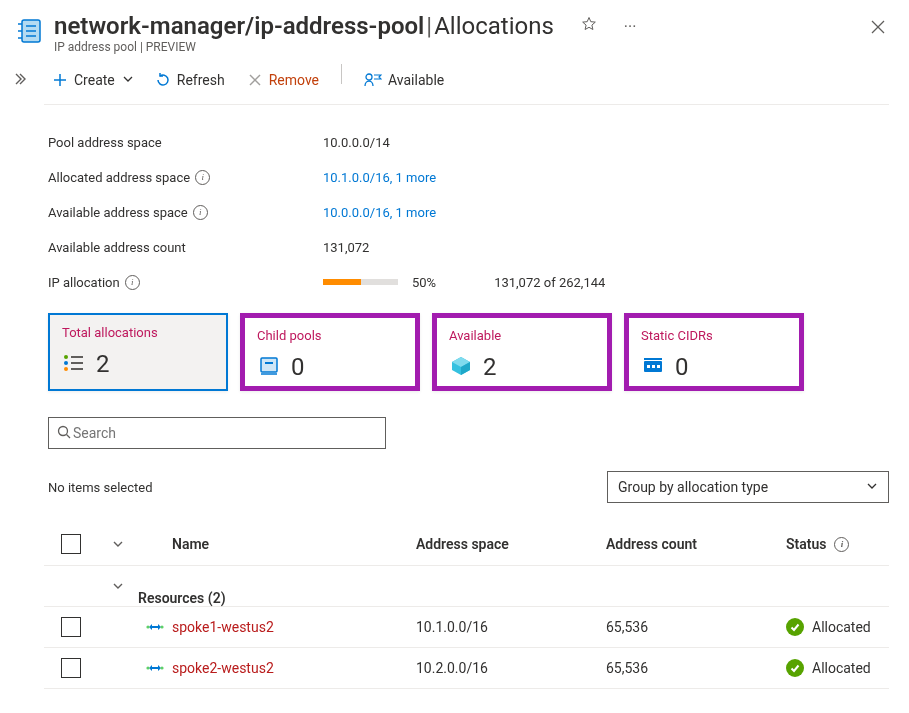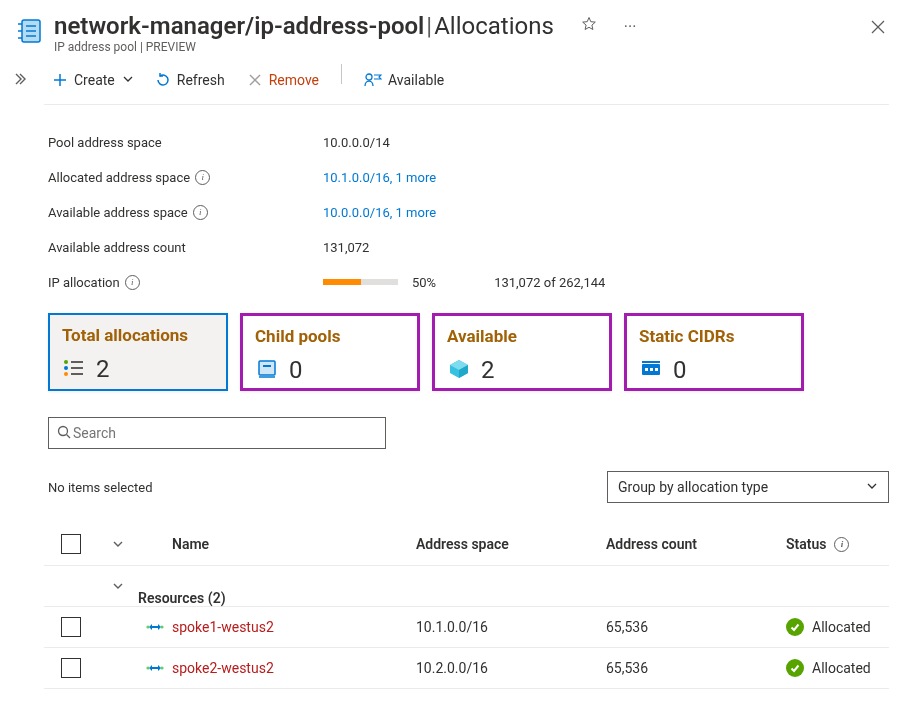--- a/index.html
+++ b/index.html
@@ -169,34 +169,34 @@
 
   .cards {
     display: flex;
     gap: 12px;
     margin-top: 16px;
     padding-left:4px;
   }
   .card {
     width: 180px;
     height: 78px;
-    border: 3px solid #a21caf;
+    border: 5px solid #a21caf;
     box-shadow: 0 1px 3px rgba(0,0,0,0.08);
     padding: 10px 12px;
     box-sizing: border-box;
     cursor: pointer;
   }
   .card.active {
     border: 2px solid #0078d4;
     background: #f3f2f1;
   }
   .card-title {
-    font-size: 17px;
-    font-weight: 700;
-    color: #a16207;
+    font-size: 13px;
+    font-weight: 400;
+    color: #be185d;
   }
   .card-val-row {
     display: flex;
     align-items: center;
     gap: 10px;
     margin-top: 10px;
   }
   .card-val {
     font-size: 24px;
     font-weight: 400;

